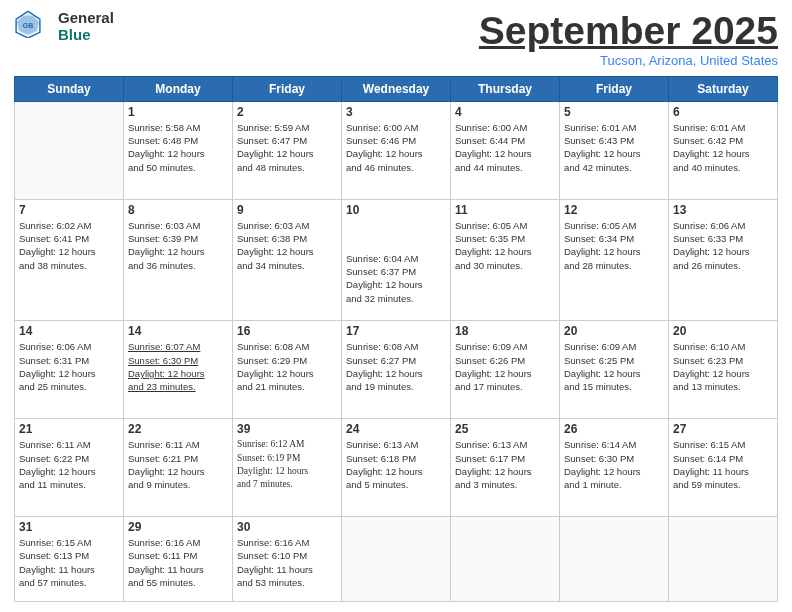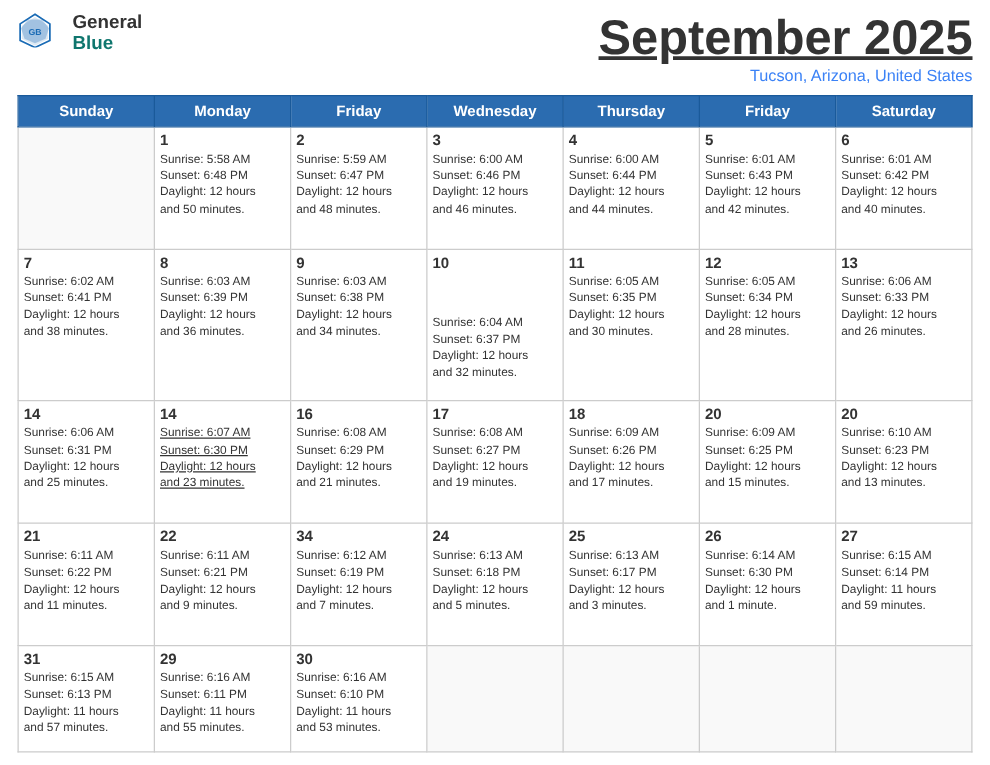--- a/index.html
+++ b/index.html
@@ -283,22 +283,22 @@
 and 11 minutes.</div>
           </td>
           <td>
             <span class="day-num">22</span>
             <div class="day-info" style="white-space: pre-line;">Sunrise: 6:11 AM
 Sunset: 6:21 PM
 Daylight: 12 hours
 and 9 minutes.</div>
           </td>
           <td>
-            <span class="day-num">34</span>
-            <div class="day-info" style="white-space: pre-line;">Sunrise: 6:12 AM
+            <span class="day-num">39</span>
+            <div class="day-info" style="white-space: pre-line; font-family: Liberation Serif, serif;">Sunrise: 6:12 AM
 Sunset: 6:19 PM
 Daylight: 12 hours
 and 7 minutes.</div>
           </td>
           <td>
             <span class="day-num">24</span>
             <div class="day-info" style="white-space: pre-line;">Sunrise: 6:13 AM
 Sunset: 6:18 PM
 Daylight: 12 hours
 and 5 minutes.</div>

